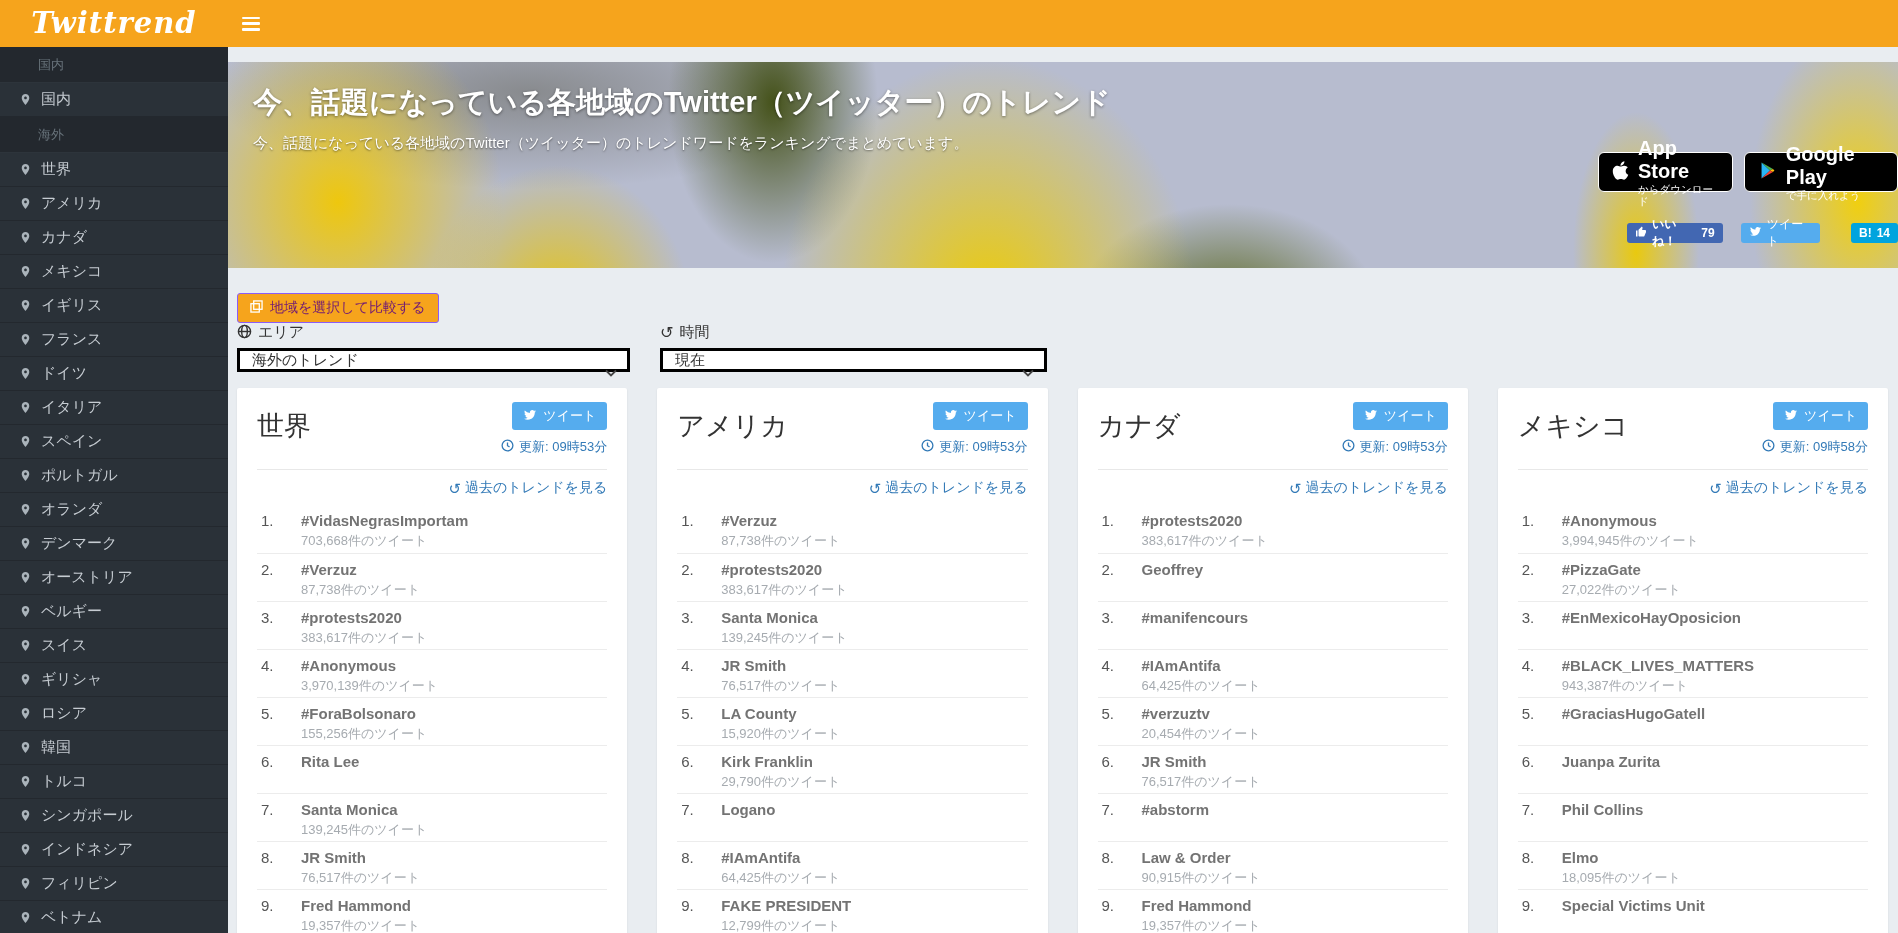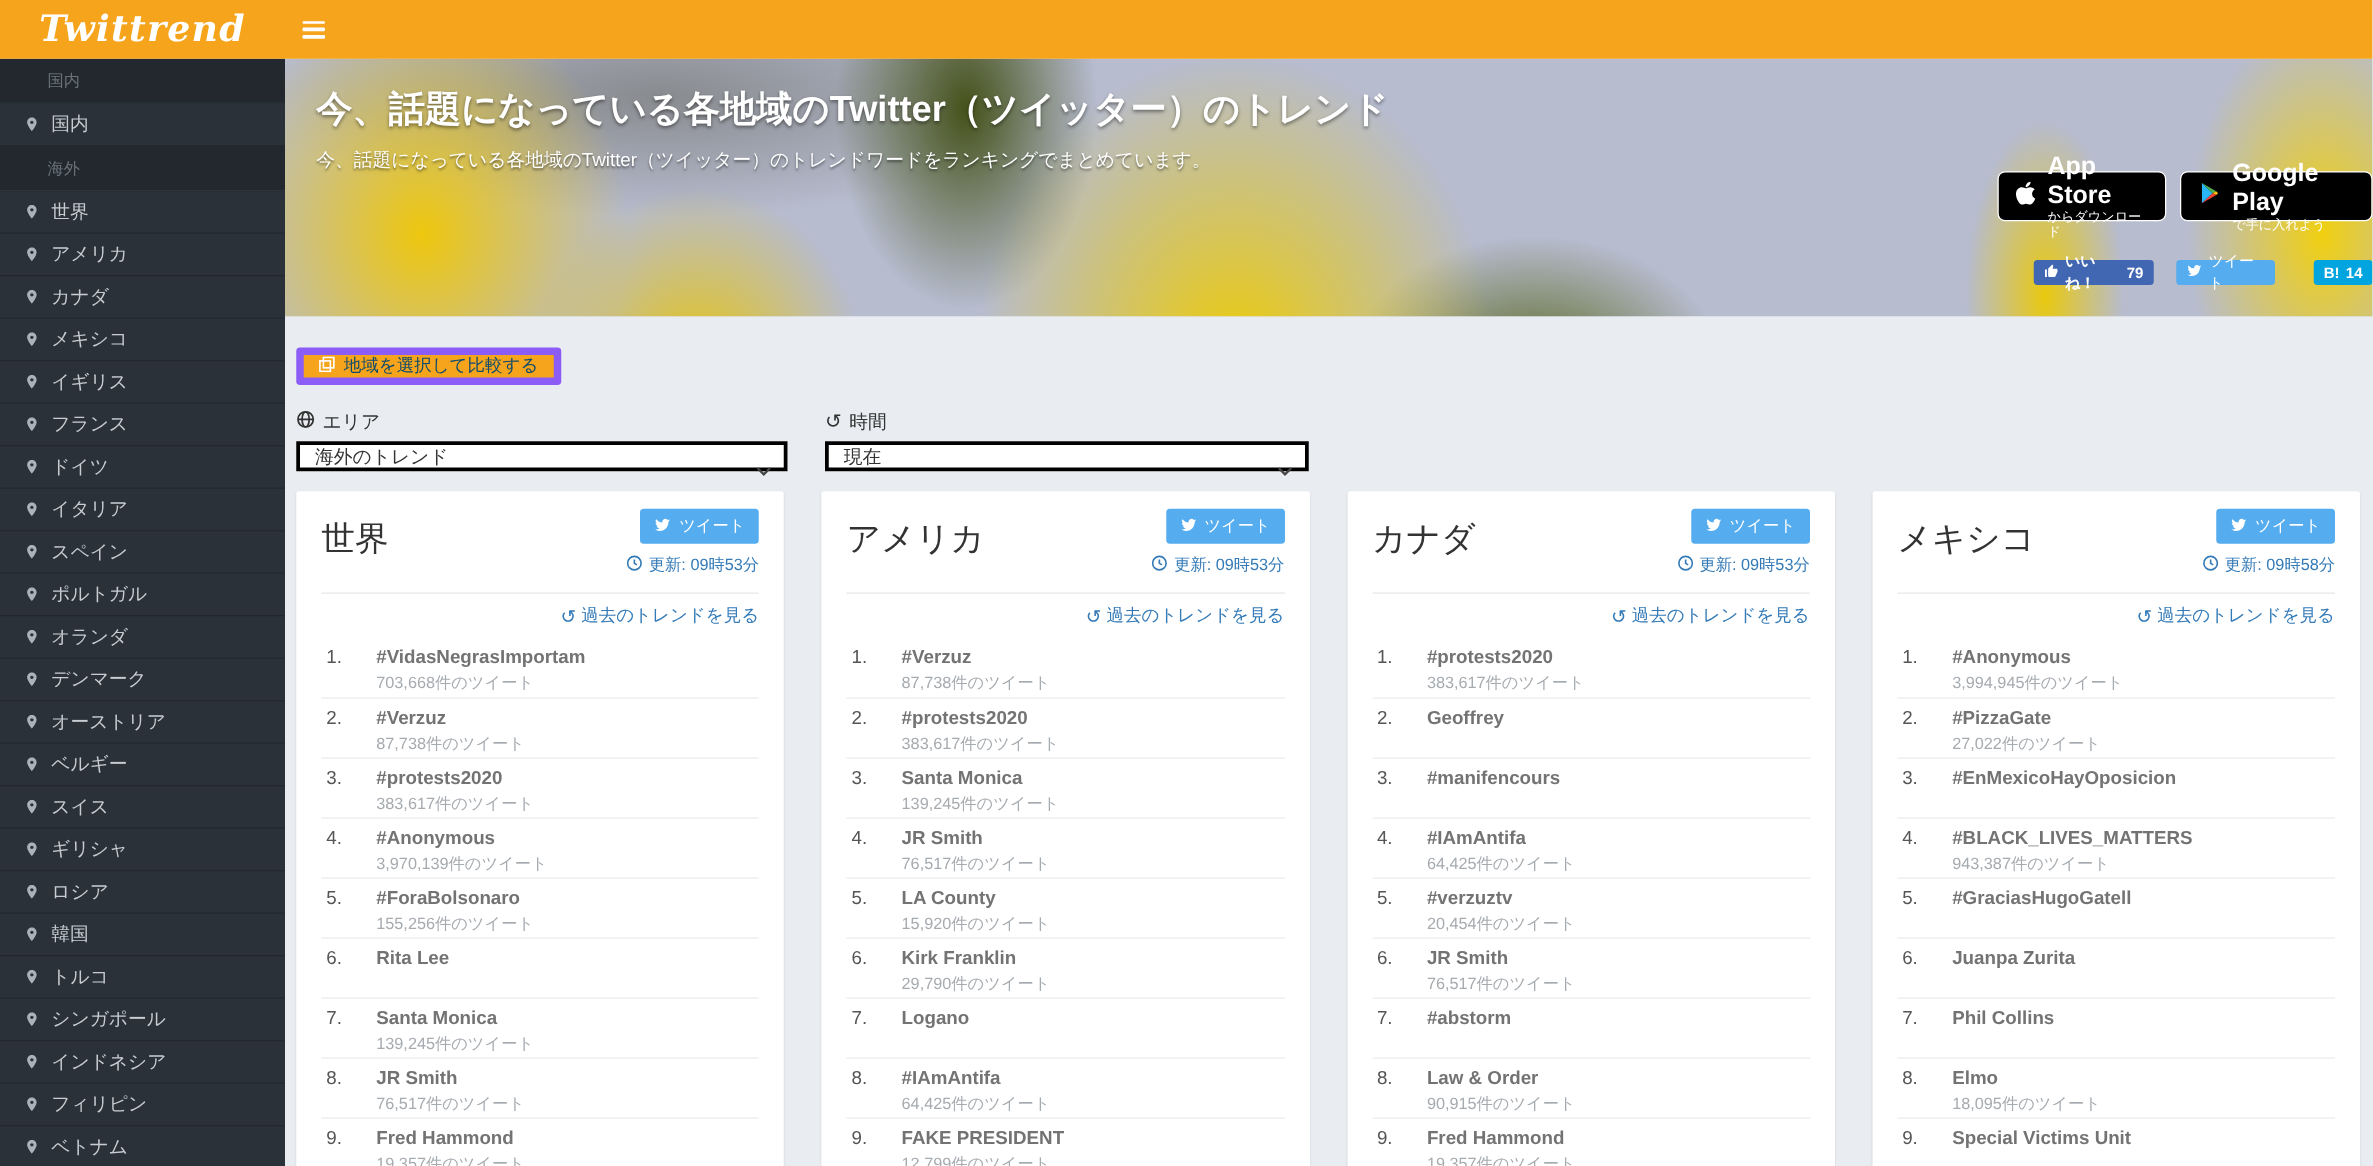--- a/index.html
+++ b/index.html
@@ -12,21 +12,21 @@
   .navbar{position:absolute;top:0;left:0;width:1898px;height:47px;background:#f6a41c;z-index:30;display:flex;align-items:center;}
   .logo{width:228px;text-align:center;color:#fff;font-family:"DejaVu Serif",serif;font-style:italic;font-weight:bold;font-size:29px;letter-spacing:1px;cursor:pointer;line-height:47px;}
   .hamburger{margin-left:14px;width:18px;height:14px;display:flex;flex-direction:column;justify-content:space-between;cursor:pointer;background:none;border:0;padding:0;}
   .hamburger span{display:block;height:2.6px;background:#fff;border-radius:1px;}
   
   .sidebar{position:absolute;top:47px;left:0;width:228px;bottom:0;background:#23282e;overflow:hidden;z-index:20;}
   .side-header{padding:9px 10px 8px 38px;color:#68737b;font-size:13px;border-bottom:1px solid #2d343b;background:#23282e;}
   .side-item{display:flex;align-items:center;height:33px;padding-left:19px;background:#2a3138;border-bottom:1px solid #23282e;color:#c6ccd2;font-size:15px;cursor:pointer;}
   .side-item svg{width:13px;height:13px;margin-right:9px;flex:none;}
   
-  .main{position:absolute;top:47px;left:228px;width:1670px;bottom:0;}
+  .main{position:absolute;top:62px;left:228px;width:1670px;bottom:0;}
   
   .hero{position:relative;width:1670px;height:206px;overflow:hidden;
     background-color:#b7bccf;
     background-image:
       radial-gradient(150px 240px at 1630px 140px,#f0cf10 0%,rgba(240,207,16,0) 72%),
       radial-gradient(90px 200px at 1408px 190px,#e9c90f 0%,rgba(233,201,15,0) 70%),
       radial-gradient(280px 330px at 760px 240px,#eccb08 0%,rgba(236,202,8,0) 74%),
       radial-gradient(150px 230px at 545px 40px,#45521a 0%,rgba(69,82,26,0) 70%),
       radial-gradient(210px 150px at 1000px 250px,#59661f 0%,rgba(89,102,31,0) 72%),
       radial-gradient(230px 260px at 110px 140px,#eec70e 0%,rgba(238,199,14,0) 72%),
@@ -41,22 +41,22 @@
   .store-badge .t1{font-size:20px;font-weight:bold;}
   .store-badge .t2{font-size:10.5px;}
   .share-row{position:absolute;top:161px;left:1399px;display:flex;align-items:center;}
   .share-btn{display:inline-flex;align-items:center;gap:5px;height:20px;border-radius:3px;color:#fff;font-size:12px;font-weight:bold;padding:0 8px;cursor:pointer;box-sizing:border-box;}
   .share-fb{background:#4267b2;}
   .share-tw{background:#55acee;margin-left:18px;font-weight:normal;}
   .share-hb{background:#00a4de;margin-left:31px;}
   .share-btn svg{flex:none;}
   
   .content{padding:25px 10px 0 9px;}
-  .compare-btn{display:inline-flex;align-items:center;gap:7px;height:30px;background:#f6a41c;border:6px solid #8b5cf6;border-radius:3px;color:#0c4a6e;font-size:14px;padding:0 12px;cursor:pointer;}
-  .filters{display:flex;margin-top:20px;}
+  .compare-btn{display:inline-flex;align-items:center;gap:7px;height:30px;background:#f6a41c;border:1px solid #8b5cf6;border-radius:3px;color:#701a75;font-size:14px;padding:0 12px;cursor:pointer;}
+  .filters{display:flex;margin-top:0;}
   .filter{width:393px;}
   .filter.time{margin-left:30px;width:387px;}
   .filter label{display:flex;align-items:center;gap:6px;font-size:15px;color:#333;margin-bottom:6px;}
   .selectbox{position:relative;height:24px;background:#fff;border:3px solid #000000;display:flex;align-items:center;padding:0 30px 0 12px;font-size:15px;color:#333;cursor:pointer;box-sizing:border-box;}
   .selectbox .chev{position:absolute;right:10px;top:12px;}
   
   .cards{display:flex;gap:30px;margin-top:16px;align-items:flex-start;}
   .card{flex:1;background:#fff;border-radius:2px;box-shadow:0 1px 2px rgba(0,0,0,.1);padding:14px 20px 40px;min-height:620px;box-sizing:border-box;}
   .card-head{display:flex;justify-content:space-between;align-items:flex-start;}
   .card-title{margin:6px 0 0;font-size:27px;font-weight:500;color:#333;}

